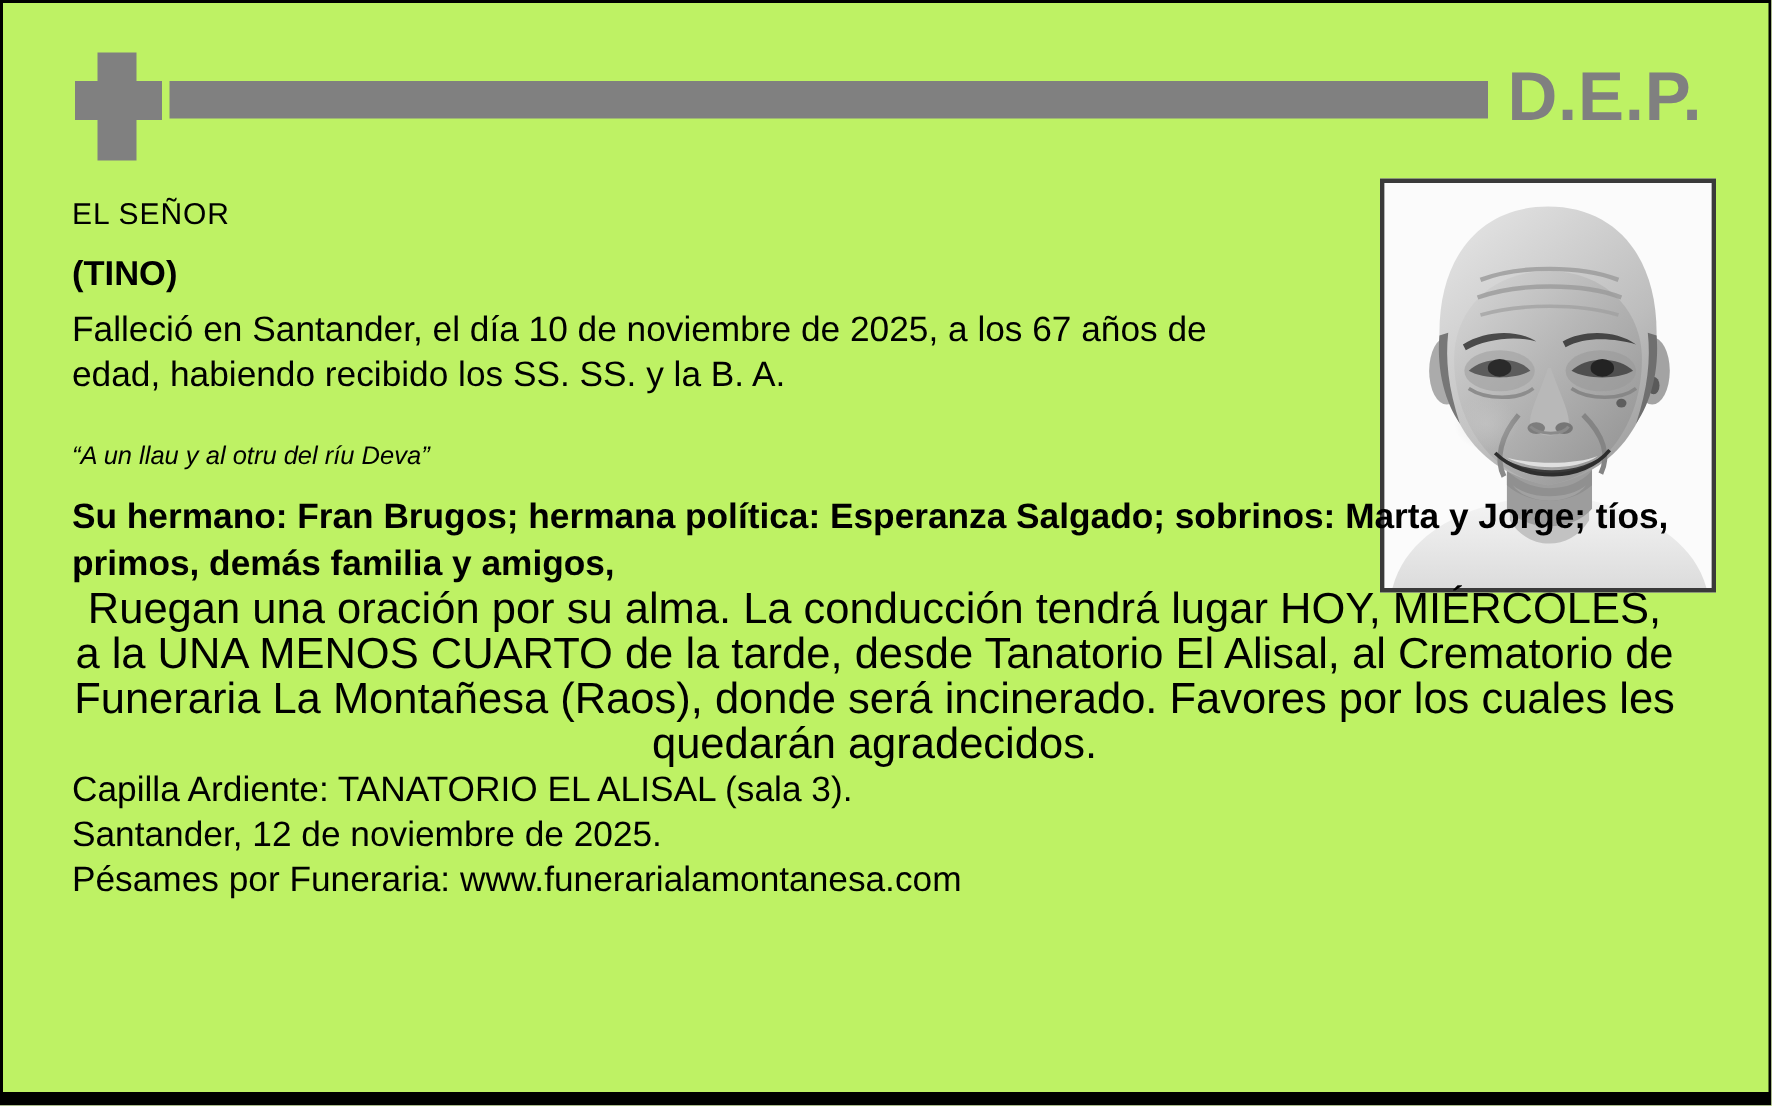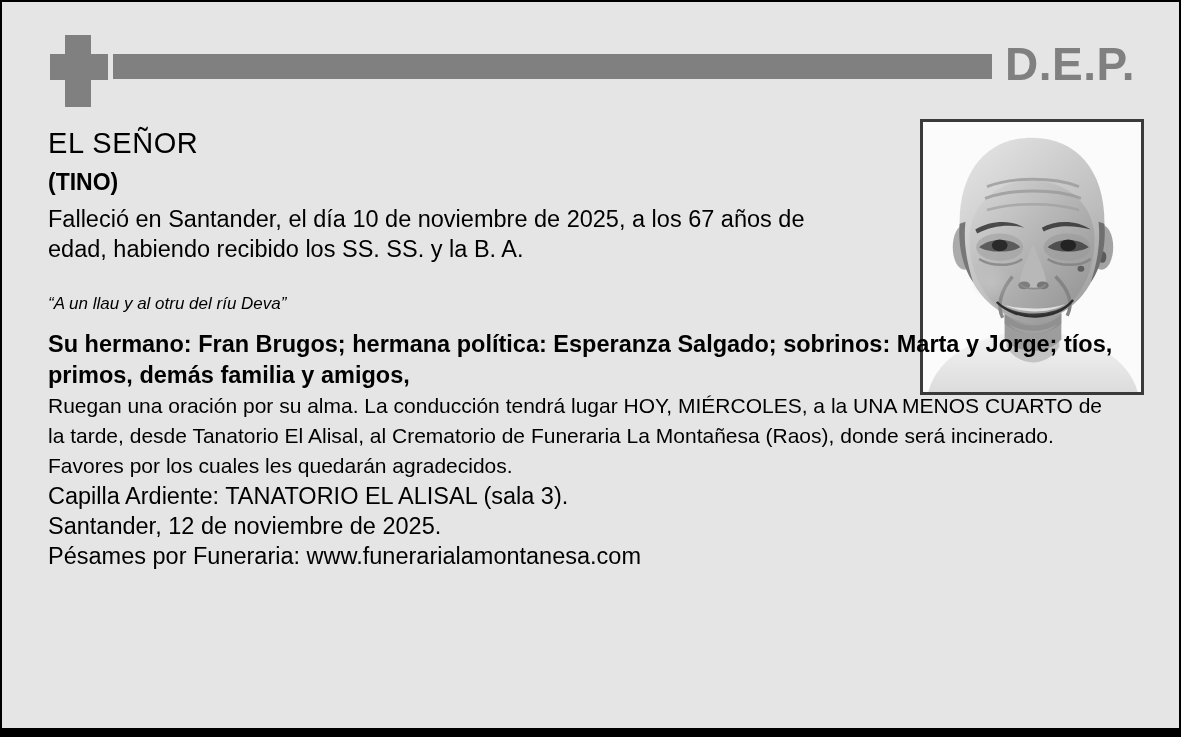--- a/index.html
+++ b/index.html
@@ -9,21 +9,21 @@
   }
   body {
     font-family: "Liberation Sans", sans-serif;
   }
 
   .notice {
     position: relative;
     width: 1181px;
     height: 737px;
     box-sizing: border-box;
-    background: #e5e5e5;
+    background: #bef264;
     border: 2px solid #000000;
     border-bottom-width: 9px;
     overflow: hidden;
   }
 
   
   .header {
     position: absolute;
     left: 0;
     top: 0;
@@ -96,21 +96,21 @@
 
   
   .content {
     position: absolute;
     left: 46px;
     top: 124px;
     width: 1070px;
   }
 
   .eyebrow {
-    font-size: 29px;
+    font-size: 20px;
     letter-spacing: 0.6px;
     color: #000000;
     line-height: 34px;
     margin-bottom: 6px;
     max-width: 560px;
   }
 
   .name {
     font-size: 63px;
     font-weight: bold;
@@ -149,24 +149,25 @@
 
   .family {
     font-size: 23.5px;
     font-weight: bold;
     line-height: 31px;
     color: #000000;
     margin-bottom: 0;
   }
 
   .body-par {
-    font-size: 21px;
+    font-size: 29px;
     line-height: 30px;
     color: #000000;
     margin-bottom: 0;
+    text-align: center;
   }
 
   .line {
     font-size: 23.5px;
     line-height: 30px;
     color: #000000;
   }
 </style>
 </head>
 <body>

